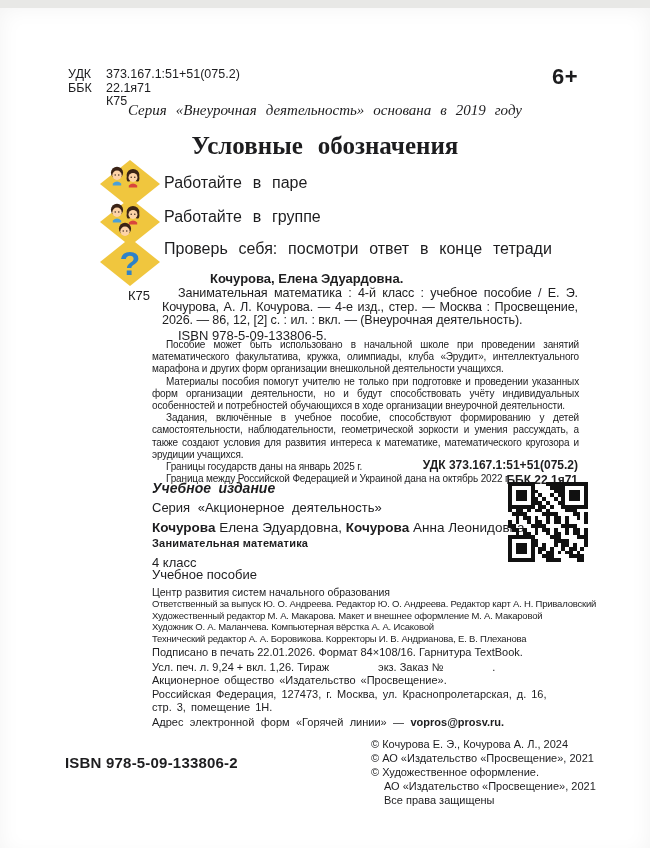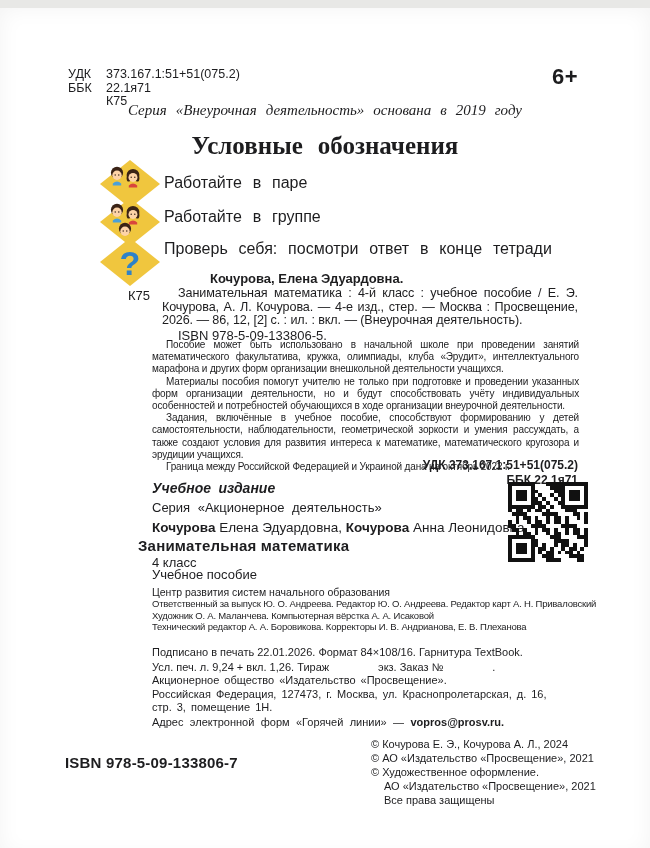--- a/index.html
+++ b/index.html
@@ -40,21 +40,21 @@
   
   .annotation{left:152px;top:331px;width:427px;font-size:10px;line-height:12.2px;
     letter-spacing:-.15px;}
   .annotation p{margin:0;text-indent:14px;text-align:justify;}
   .map-note{text-indent:14px;}
   .ann-codes{right:72px;top:450px;text-align:right;font-size:12px;font-weight:bold;line-height:15px;}
   
   .edition-type{left:152px;top:472px;font-size:14px;font-style:italic;font-weight:bold;word-spacing:.25em;}
   .imp-series{left:152px;top:492px;font-size:13px;word-spacing:.3em;}
   .imp-authors{left:152px;top:512px;font-size:13.5px;}
-  .imp-title{left:138px;top:529px;font-size:15px;font-weight:bold;letter-spacing:.2px;}
+  .imp-title{left:152px;top:529px;font-size:11px;font-weight:bold;letter-spacing:.2px;}
   .imp-grade{left:152px;top:547px;font-size:13px;}
   .imp-subtitle{left:152px;top:559px;font-size:13px;}
   .imp-center{left:152px;top:578px;font-size:10.5px;}
   .credits{left:152px;top:590px;font-size:9.5px;line-height:11.6px;letter-spacing:-.2px;white-space:nowrap;}
   .print-info{left:152px;top:637px;font-size:11px;line-height:14.5px;}
   .pre{white-space:pre-wrap;}
   .publisher{left:152px;top:666px;font-size:11px;line-height:13.5px;word-spacing:.18em;}
   .hotline{left:152px;top:708px;font-size:11px;word-spacing:.3em;}
   .qr{left:508px;top:474px;width:80px;height:80px;}
   .qr svg{width:100%;height:100%;shape-rendering:crispEdges;}
@@ -149,40 +149,42 @@
 
   <div class="abs bib-author">Кочурова, Елена Эдуардовна.</div>
   <div class="abs bib-index">К75</div>
   <p class="abs bib-entry">Занимательная математика : 4-й класс : учебное пособие / Е. Э. Кочурова, А. Л. Кочурова. — 4-е изд., стер. — Москва : Просвещение, 2026. — 86, 12, [2] с. : ил. : вкл. — (Внеурочная деятельность).</p>
   <div class="abs bib-isbn">ISBN 978-5-09-133806-5.</div>
 
   <div class="abs annotation">
     <p>Пособие может быть использовано в начальной школе при проведении занятий математического факультатива, кружка, олимпиады, клуба «Эрудит», интеллектуального марафона и других форм организации внешкольной деятельности учащихся.</p>
     <p>Материалы пособия помогут учителю не только при подготовке и проведении указанных форм организации деятельности, но и будут способствовать учёту индивидуальных особенностей и потребностей обучающихся в ходе организации внеурочной деятельности.</p>
     <p>Задания, включённые в учебное пособие, способствуют формированию у детей самостоятельности, наблюдательности, геометрической зоркости и умения рассуждать, а также создают условия для развития интереса к математике, математического кругозора и эрудиции учащихся.</p>
+    <div class="map-note">Границы государств даны на январь 2025 г.</div>
     <div class="map-note">Граница между Российской Федерацией и Украиной дана на октябрь 2022 г.</div>
   </div>
 
   <div class="abs ann-codes">
     <div>УДК 373.167.1:51+51(075.2)</div>
     <div>ББК 22.1я71</div>
   </div>
 
   <div class="abs edition-type">Учебное издание</div>
   <div class="abs imp-series">Серия «Акционерное деятельность»</div>
 
   <div class="abs imp-authors"><b>Кочурова</b><span> Елена Эдуардовна, </span><b>Кочурова</b><span> Анна Леонидовна</span></div>
 
   <div class="abs imp-title">Занимательная математика</div>
   <div class="abs imp-grade">4 класс</div>
   <div class="abs imp-subtitle">Учебное пособие</div>
   <div class="abs imp-center">Центр развития систем начального образования</div>
 
   <div class="abs credits">
     <div>Ответственный за выпуск Ю. О. Андреева. Редактор Ю. О. Андреева. Редактор карт А. Н. Приваловский</div>
+    <div>Художественный редактор М. А. Макарова. Макет и внешнее оформление М. А. Макаровой</div>
     <div>Художник О. А. Маланчева. Компьютерная вёрстка А. А. Исаковой</div>
     <div>Технический редактор А. А. Боровикова. Корректоры И. В. Андрианова, Е. В. Плеханова</div>
   </div>
 
   <div class="abs print-info">
     <div>Подписано в печать 22.01.2026. Формат 84×108/16. Гарнитура TextBook.</div>
     <div class="pre">Усл. печ. л. 9,24 + вкл. 1,26. Тираж                экз. Заказ №                .</div>
   </div>
 
   <div class="abs publisher">
@@ -340,21 +342,21 @@
         <rect x="1" y="1" width="5" height="5" fill="#fff"></rect>
         <rect x="2" y="2" width="3" height="3" fill="#111"></rect>
         <rect x="14" y="0" width="7" height="7" fill="#111"></rect>
         <rect x="15" y="1" width="5" height="5" fill="#fff"></rect>
         <rect x="16" y="2" width="3" height="3" fill="#111"></rect>
         <rect x="0" y="14" width="7" height="7" fill="#111"></rect>
         <rect x="1" y="15" width="5" height="5" fill="#fff"></rect>
         <rect x="2" y="16" width="3" height="3" fill="#111"></rect>
       </svg></div>
 
-  <div class="abs footer-isbn">ISBN 978-5-09-133806-7</div>
+  <div class="abs footer-isbn">ISBN 978-5-09-133806-2</div>
 
   <div class="abs copyrights">
     <div>© Кочурова Е. Э., Кочурова А. Л., 2024</div>
     <div>© АО «Издательство «Просвещение», 2021</div>
     <div>© Художественное оформление.</div>
     <div class="cr-indent">АО «Издательство «Просвещение», 2021</div>
     <div class="cr-indent">Все права защищены</div>
   </div>
 
 </div>

